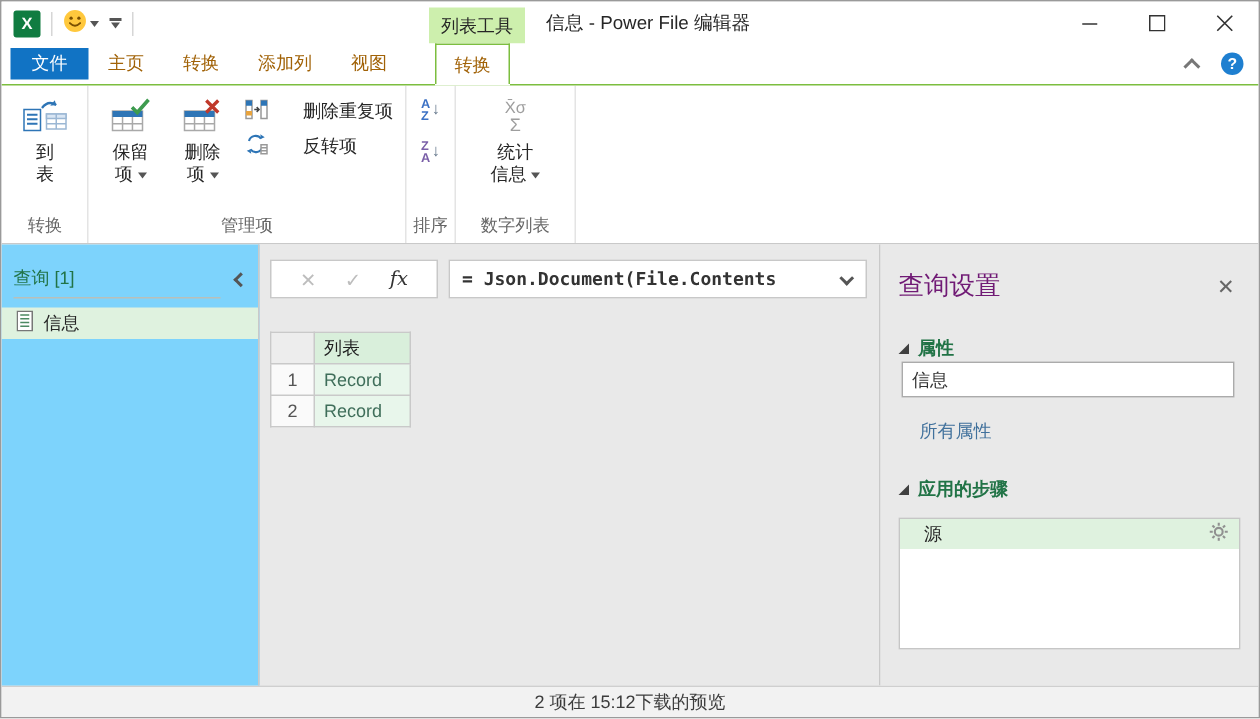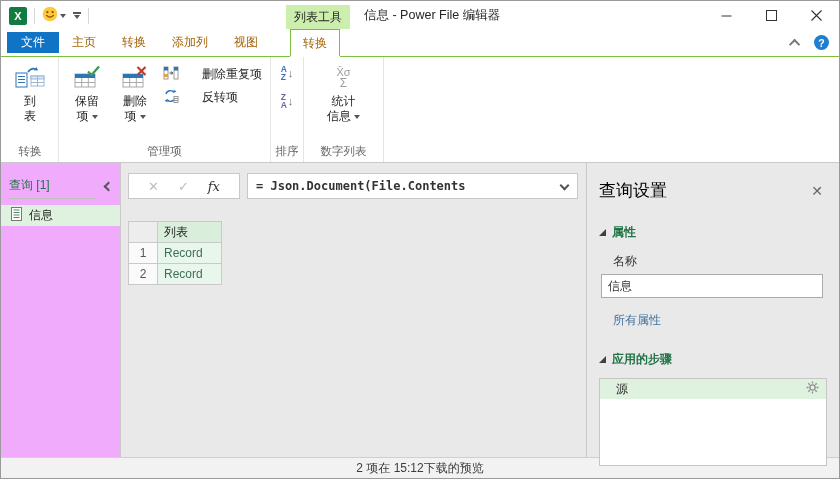--- a/index.html
+++ b/index.html
@@ -44,21 +44,21 @@
   .sorticon { display:flex; align-items:center; gap:1px; }
   .sletters { display:flex; flex-direction:column; font-size:8.5px; font-weight:bold; line-height:8px; }
   .sort-asc .sletters { color:#3C71C4; }
   .sort-desc .sletters { color:#7A5FA8; }
   .sort-dn { color:#5f7287; font-size:11px; line-height:11px; }
   .stat-icon { display:flex; flex-direction:column; align-items:center; color:#9E9E9E; line-height:11px; font-size:11px; }
   .stat-icon .t2 { font-size:12px; }
 
   
   .content { flex:1; display:flex; background:#E9E9E9; min-height:0; }
-  .sidebar { width:120px; background:#f0abfc; border-right:1px solid #C9C9C9; padding-top:14px; position:relative; }
+  .sidebar { width:172px; background:#7dd3fc; border-right:1px solid #C9C9C9; padding-top:14px; position:relative; }
   .sb-headrow { display:flex; align-items:center; margin:0 8px; }
   .sb-header { flex:1; color:#217346; border-bottom:1px solid #B9BFB9; padding-bottom:4px; }
   .chev-left { width:7px; height:7px; border-left:2px solid #555; border-bottom:2px solid #555; transform:rotate(45deg); margin-left:10px; margin-bottom:4px; }
   .sb-item { height:21px; background:#DFF2DF; display:flex; align-items:center; gap:7px; padding-left:10px; margin-top:6px; }
 
   .main { flex:1; background:#E9E9E9; border-right:1px solid #C9C9C9; padding:10px 8px 0 7px; min-width:0; }
   .fbar { display:flex; gap:7px; }
   .fbtns { width:112px; height:26px; background:#fff; border:1px solid #C8C8C8; display:flex; align-items:center; justify-content:space-evenly; flex:0 0 auto; }
   .fgray { color:#BDBDBD; font-size:13px; }
   .fx { color:#333; font-size:13px; font-style:italic; font-family:"DejaVu Serif", serif; }
@@ -68,21 +68,21 @@
 
   table.grid { border-collapse:collapse; margin-top:22px; background:#fff; }
   .grid th, .grid td { border:1px solid #C9C9C9; height:21px; font-size:12px; font-weight:normal; }
   .corner { width:29px; background:#EDEDED; }
   .colhead { width:64px; background:#D9EFDB; font-weight:bold; text-align:left; padding-left:6px; color:#1e1e1e; }
   .rownum { background:#FAFAFA; color:#555; text-align:center; }
   .cell { background:#E8F6EB; color:#3F6E5A; padding-left:6px; text-align:left; }
 
   .settings { width:252px; background:#E9E9E9; padding:16px 12px 0 12px; position:relative; }
   .set-titlerow { display:flex; align-items:center; justify-content:space-between; }
-  .set-title { color:#000000; font-size:17px; }
+  .set-title { color:#701a75; font-size:17px; }
   .set-close { color:#666; font-size:14px; padding:2px 4px; }
   .sec-head { display:flex; align-items:center; gap:6px; margin-top:22px; }
   .expander { width:0; height:0; border-left:7px solid transparent; border-bottom:7px solid #404040; }
   .sec-label { font-weight:bold; color:#217346; }
   .fieldlabel { margin:12px 0 4px 14px; color:#333; }
   .name-input { width:calc(100% - 6px); margin-left:2px; height:24px; border:1px solid #ABABAB; background:#fff; padding:0 6px; font-size:12px; color:#333; font-family:"Liberation Sans", sans-serif; outline:none; }
   .link { margin:14px 0 0 14px; color:#41719C; width:fit-content; }
   .steps-box { margin-top:10px; height:88px; background:#fff; border:1px solid #C6C6C6; }
   .step-row { height:20px; background:#DFF2DF; display:flex; align-items:center; justify-content:space-between; padding:0 7px 0 16px; }
 
@@ -341,21 +341,20 @@
 
     <div class="settings">
       <div class="set-titlerow">
         <div class="set-title">查询设置</div>
         <div class="set-close">✕</div>
       </div>
       <div class="sec-head">
         <span class="expander"></span>
         <span class="sec-label">属性</span>
       </div>
-      <div class="fieldlabel">名称</div>
       <input class="name-input" value="信息" style="">
       <div class="link">所有属性</div>
       <div class="sec-head">
         <span class="expander"></span>
         <span class="sec-label">应用的步骤</span>
       </div>
       <div class="steps-box">
         <div class="step-row">
           <span>源</span>
           <span>

